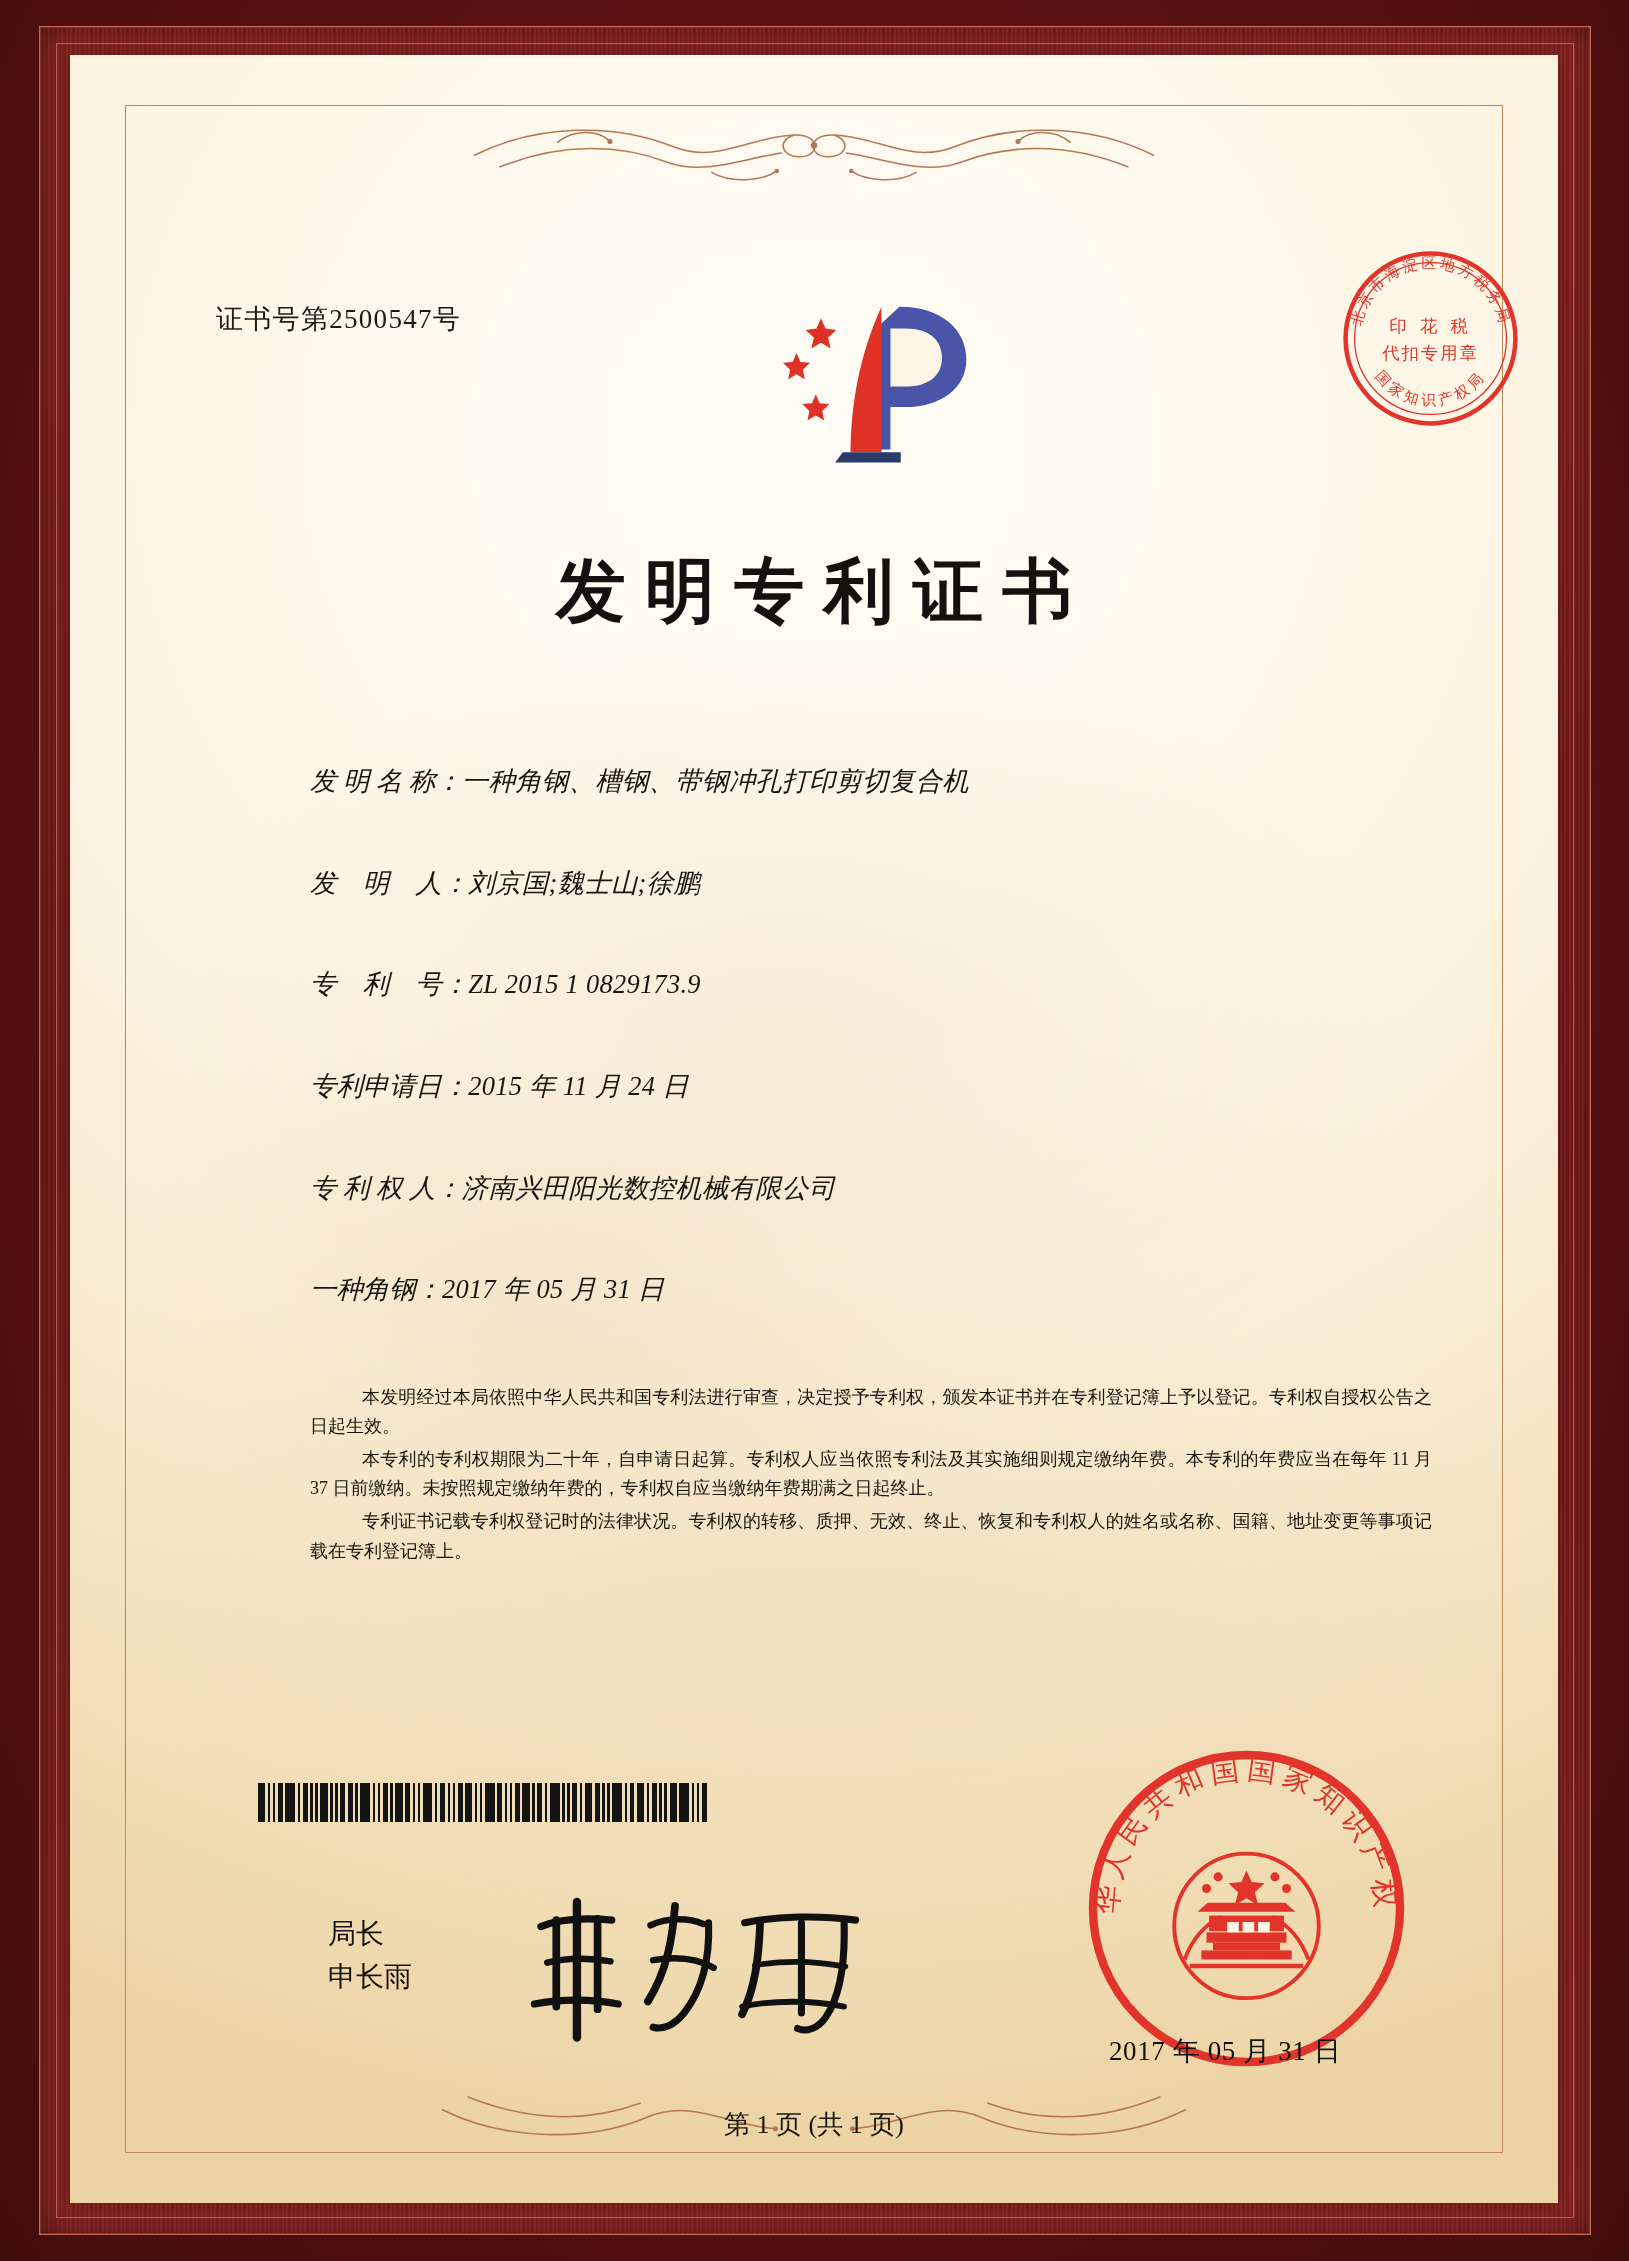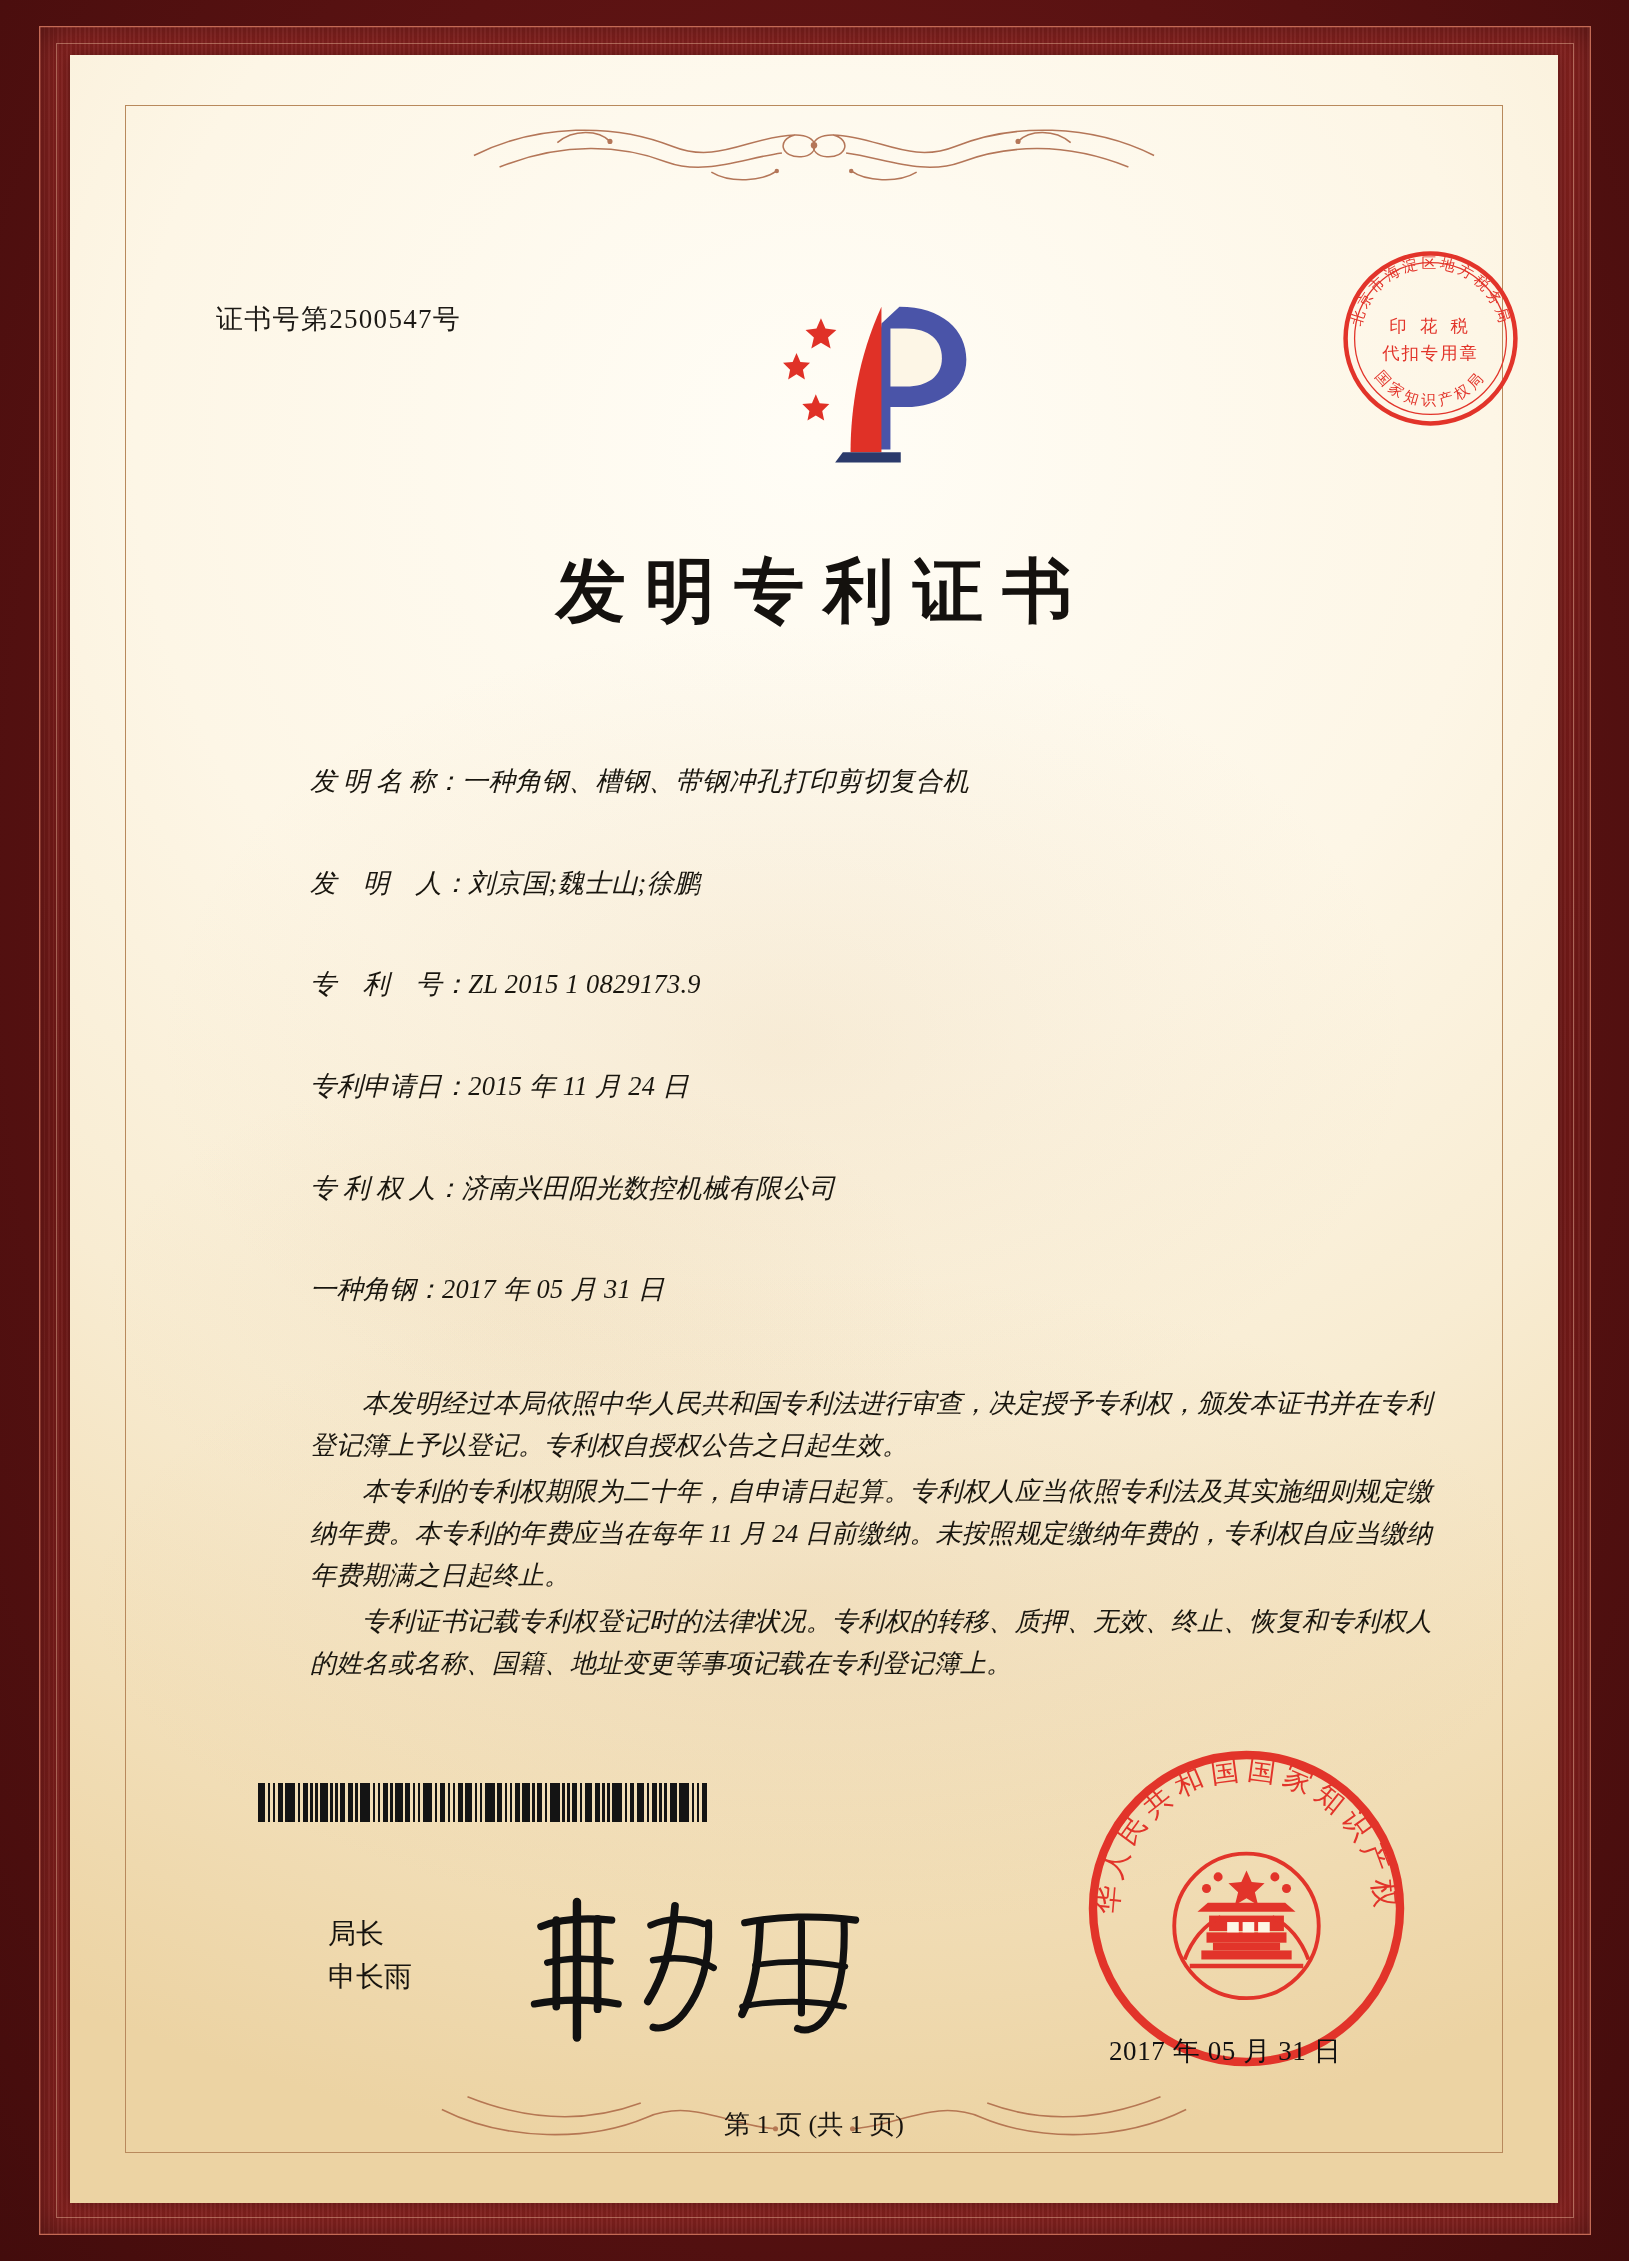--- a/index.html
+++ b/index.html
@@ -164,25 +164,24 @@
     letter-spacing: 0.3px;
     margin-top: 16px;
   }
 
   
   .body-text {
     position: absolute;
     left: 240px;
     right: 126px;
     top: 1328px;
-    font-size: 26px;
+    font-size: 18px;
     line-height: 1.62;
     color: #19160f;
     text-align: justify;
-    font-style: italic;
   }
   .body-text p {
     margin: 0 0 3.9px 0;
     text-indent: 52px;
   }
 
   
   .barcode {
     position: absolute;
     left: 188px;
@@ -357,21 +356,21 @@
           <span class="field-value">济南兴田阳光数控机械有限公司</span>
         </div>
         <div class="field-row">
           <span class="field-label">一种角钢：</span>
           <span class="field-value">2017 年 05 月 31 日</span>
         </div>
       </div>
 
       <div class="body-text">
         <p>本发明经过本局依照中华人民共和国专利法进行审查，决定授予专利权，颁发本证书并在专利登记簿上予以登记。专利权自授权公告之日起生效。</p>
-        <p>本专利的专利权期限为二十年，自申请日起算。专利权人应当依照专利法及其实施细则规定缴纳年费。本专利的年费应当在每年 11 月 24 日前缴纳。未按照规定缴纳年费的，专利权自应当缴纳年费期满之日起终止。</p>
+        <p>本专利的专利权期限为二十年，自申请日起算。专利权人应当依照专利法及其实施细则规定缴纳年费。本专利的年费应当在每年 11 月 37 日前缴纳。未按照规定缴纳年费的，专利权自应当缴纳年费期满之日起终止。</p>
         <p>专利证书记载专利权登记时的法律状况。专利权的转移、质押、无效、终止、恢复和专利权人的姓名或名称、国籍、地址变更等事项记载在专利登记簿上。</p>
       </div>
 
       <div class="barcode" id="barcode">
           <i style="width: 7.7px;"></i>
           <i style="width: 2.6px;"></i>
           <i style="width: 2.6px;"></i>
           <i style="width: 5.2px;"></i>
           <i style="width: 10.3px;"></i>
           <i style="width: 2.6px;"></i>

